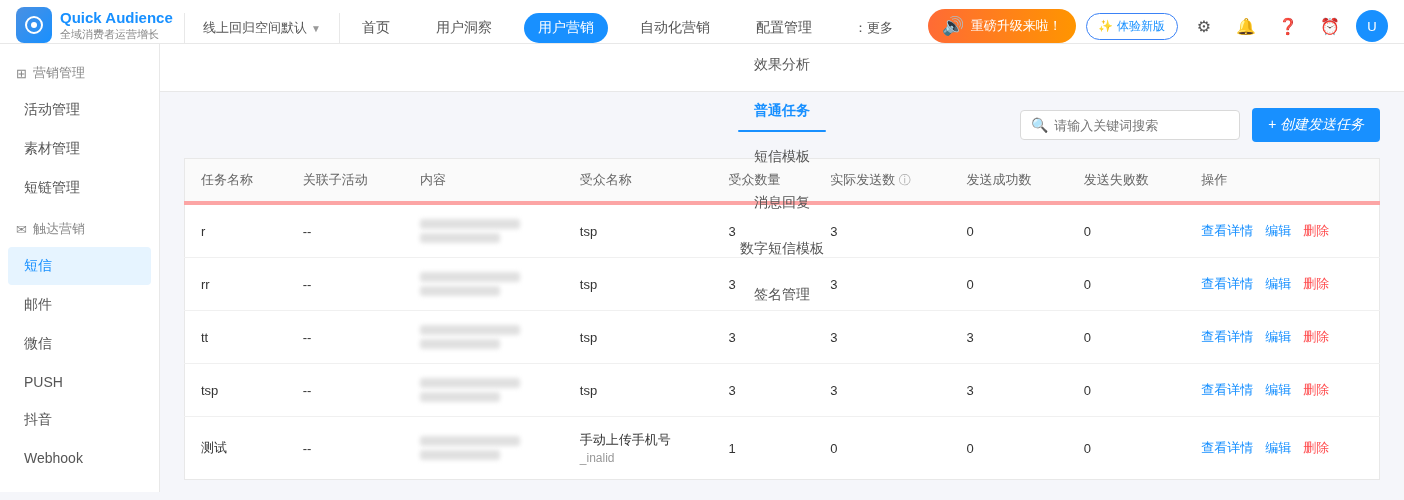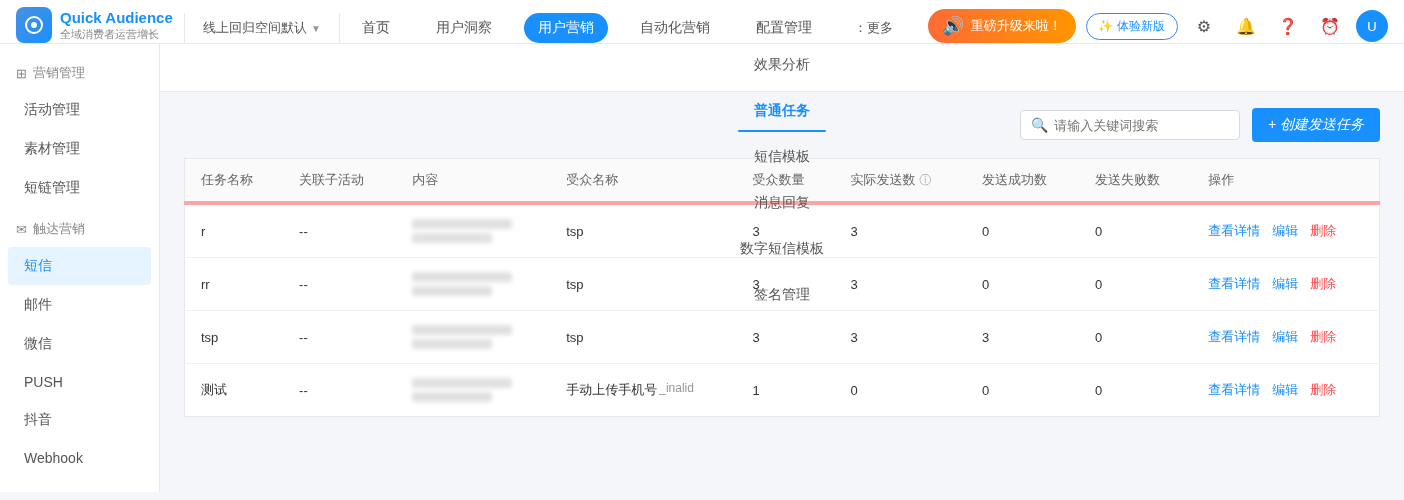--- a/index.html
+++ b/index.html
@@ -78,21 +78,21 @@
 
     .blurred-img { display: flex; flex-direction: column; gap: 4px; }
     .blur-line { height: 10px; background: #e0e0e0; border-radius: 3px; filter: blur(2px); }
     .blur-line.short { width: 80px; }
     .blur-line.medium { width: 100px; }
 
     .action-links { display: flex; gap: 12px; white-space: nowrap; }
     .action-link { color: #1890ff; cursor: pointer; font-size: 13px; }
     .action-link.danger { color: #ff4d4f; }
 
-    .audience-name { display: flex; flex-direction: row; gap: 2px; }
+    .audience-name { display: flex; flex-direction: column; gap: 2px; }
     .audience-name span:last-child { color: #999; font-size: 12px; }
 
     .info-icon { color: #aaa; font-size: 12px; cursor: pointer; }
 
     
     .pagination { display: flex; justify-content: flex-end; align-items: center; padding: 16px 24px; gap: 4px; }
   </style>
 </head>
 <body>
 
@@ -244,20 +244,42 @@
             <td>0</td>
             <td>
               <div class="action-links">
                 <span class="action-link">查看详情</span>
                 <span class="action-link">编辑</span>
                 <span class="action-link danger">删除</span>
               </div>
             </td>
           </tr>
 
+          <tr>
+            <td>tt</td>
+            <td>--</td>
+            <td>
+              <div class="blurred-img">
+                <div class="blur-line medium"></div>
+                <div class="blur-line short"></div>
+              </div>
+            </td>
+            <td>tsp</td>
+            <td>3</td>
+            <td>3</td>
+            <td>3</td>
+            <td>0</td>
+            <td>
+              <div class="action-links">
+                <span class="action-link">查看详情</span>
+                <span class="action-link">编辑</span>
+                <span class="action-link danger">删除</span>
+              </div>
+            </td>
+          </tr>
 
           <tr>
             <td>tsp</td>
             <td>--</td>
             <td>
               <div class="blurred-img">
                 <div class="blur-line medium"></div>
                 <div class="blur-line short"></div>
               </div>
             </td>

